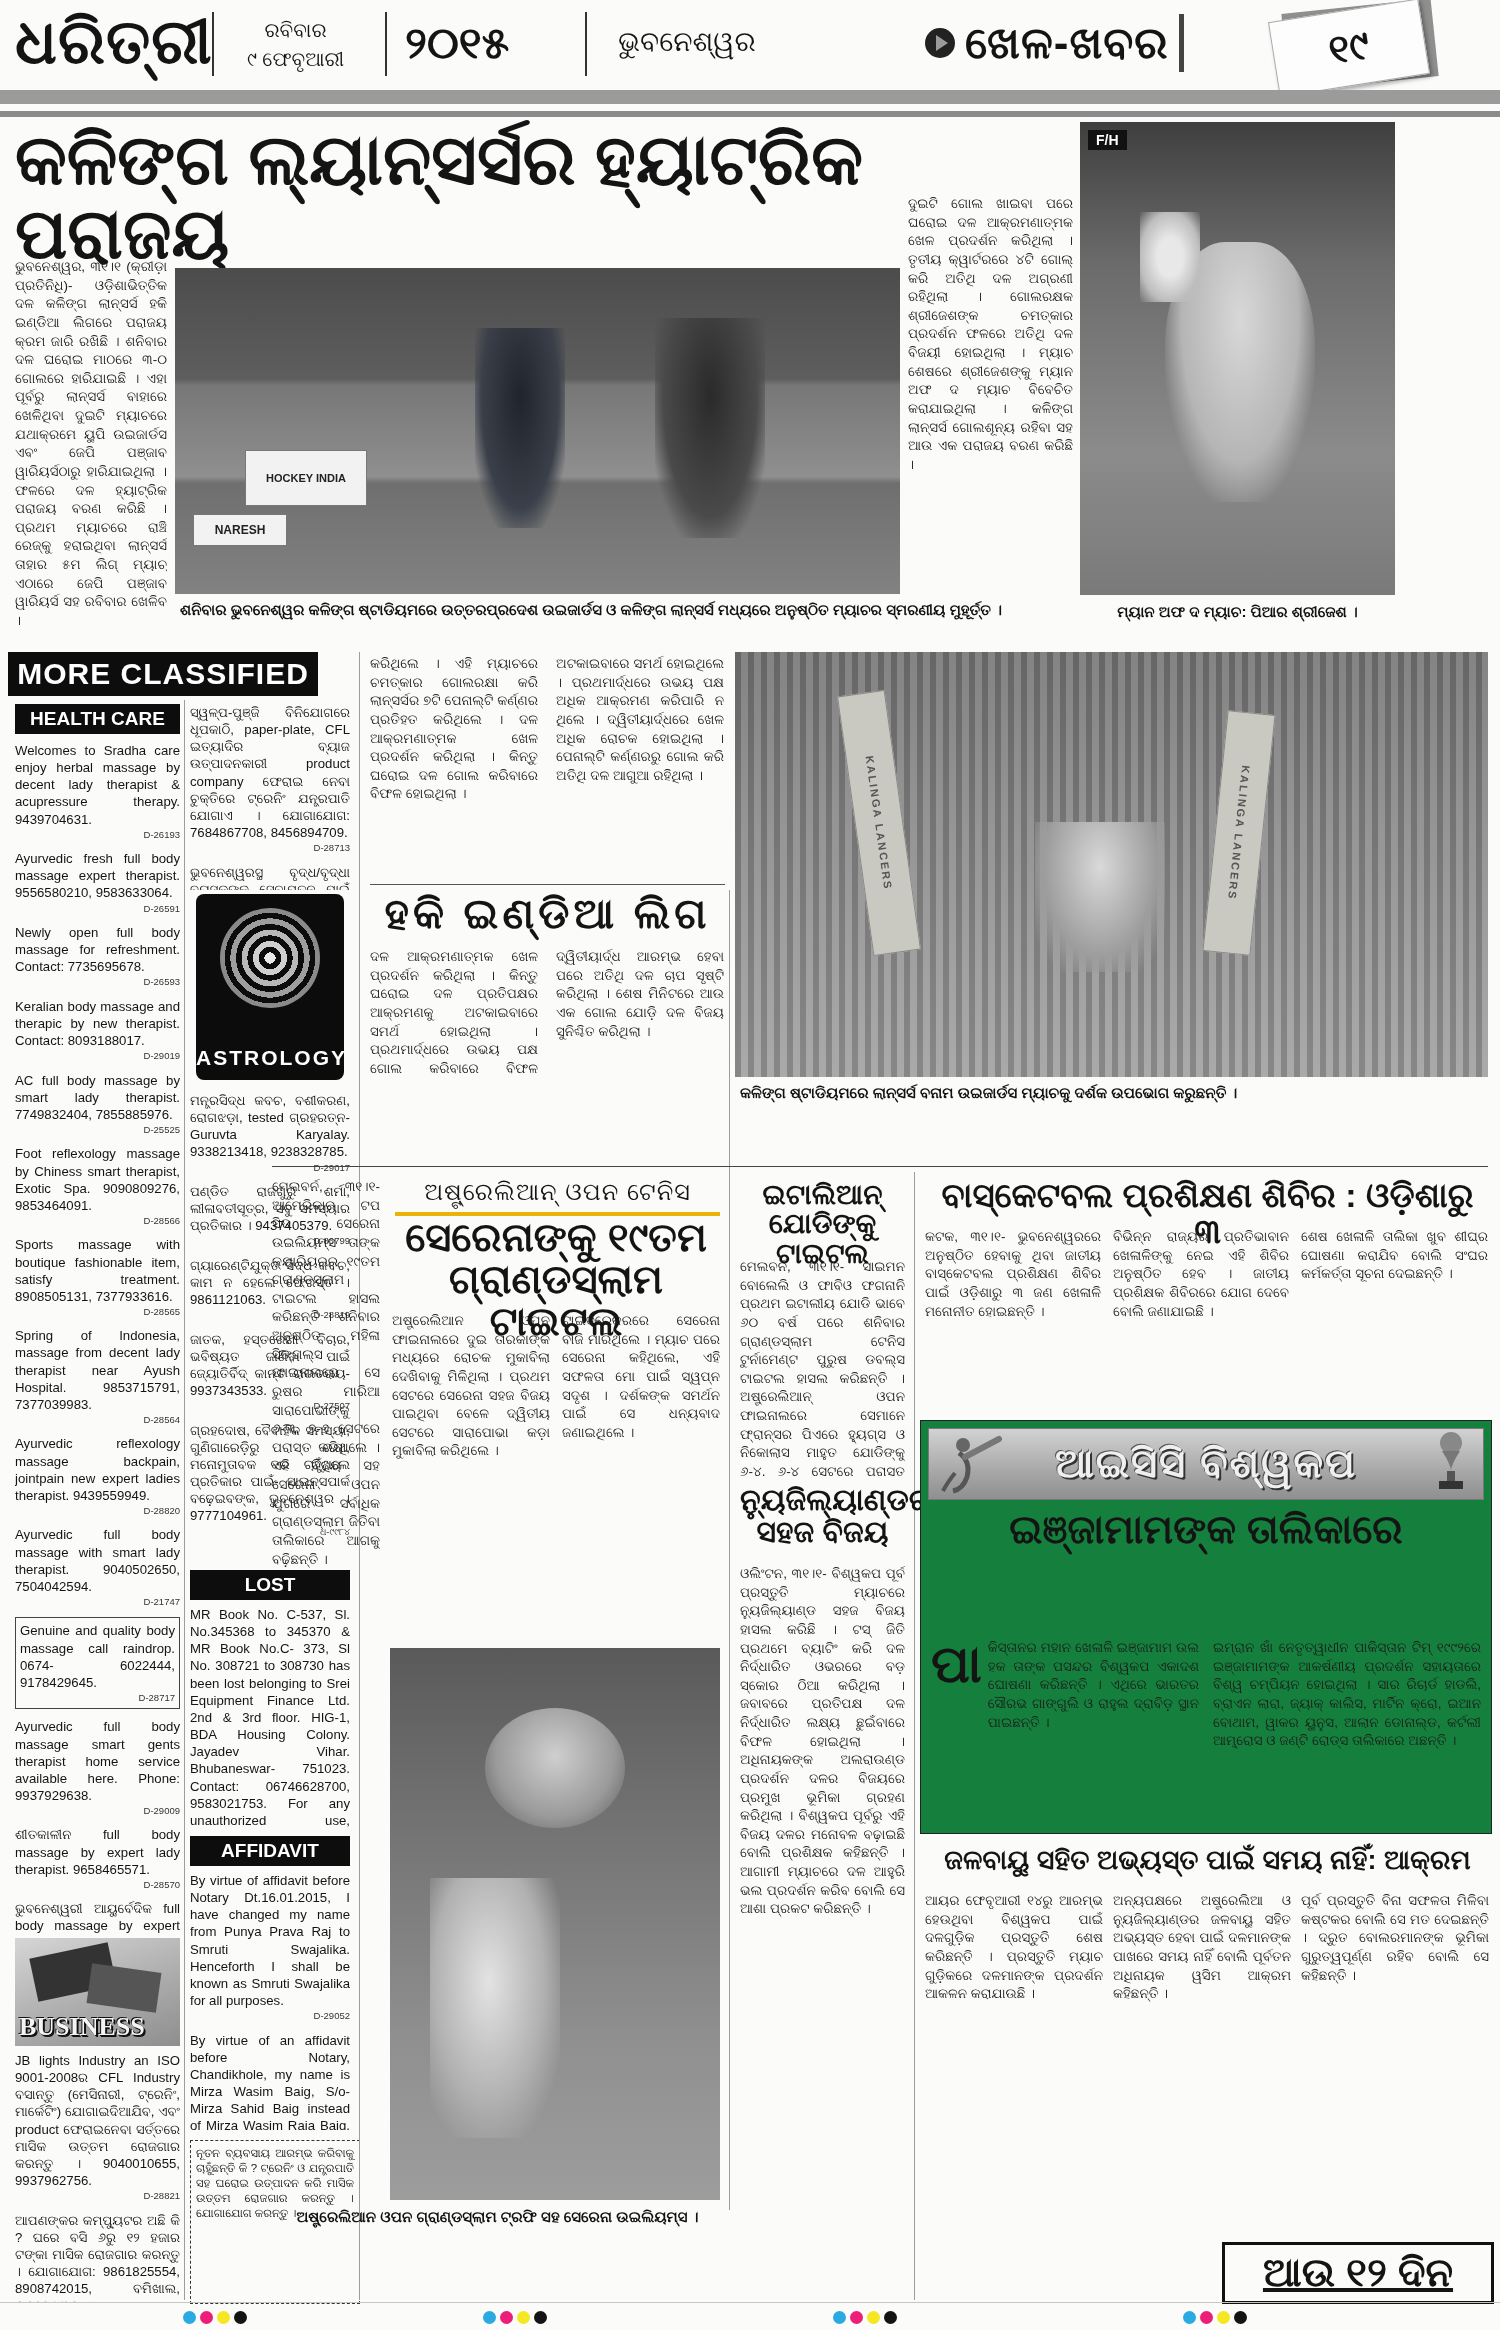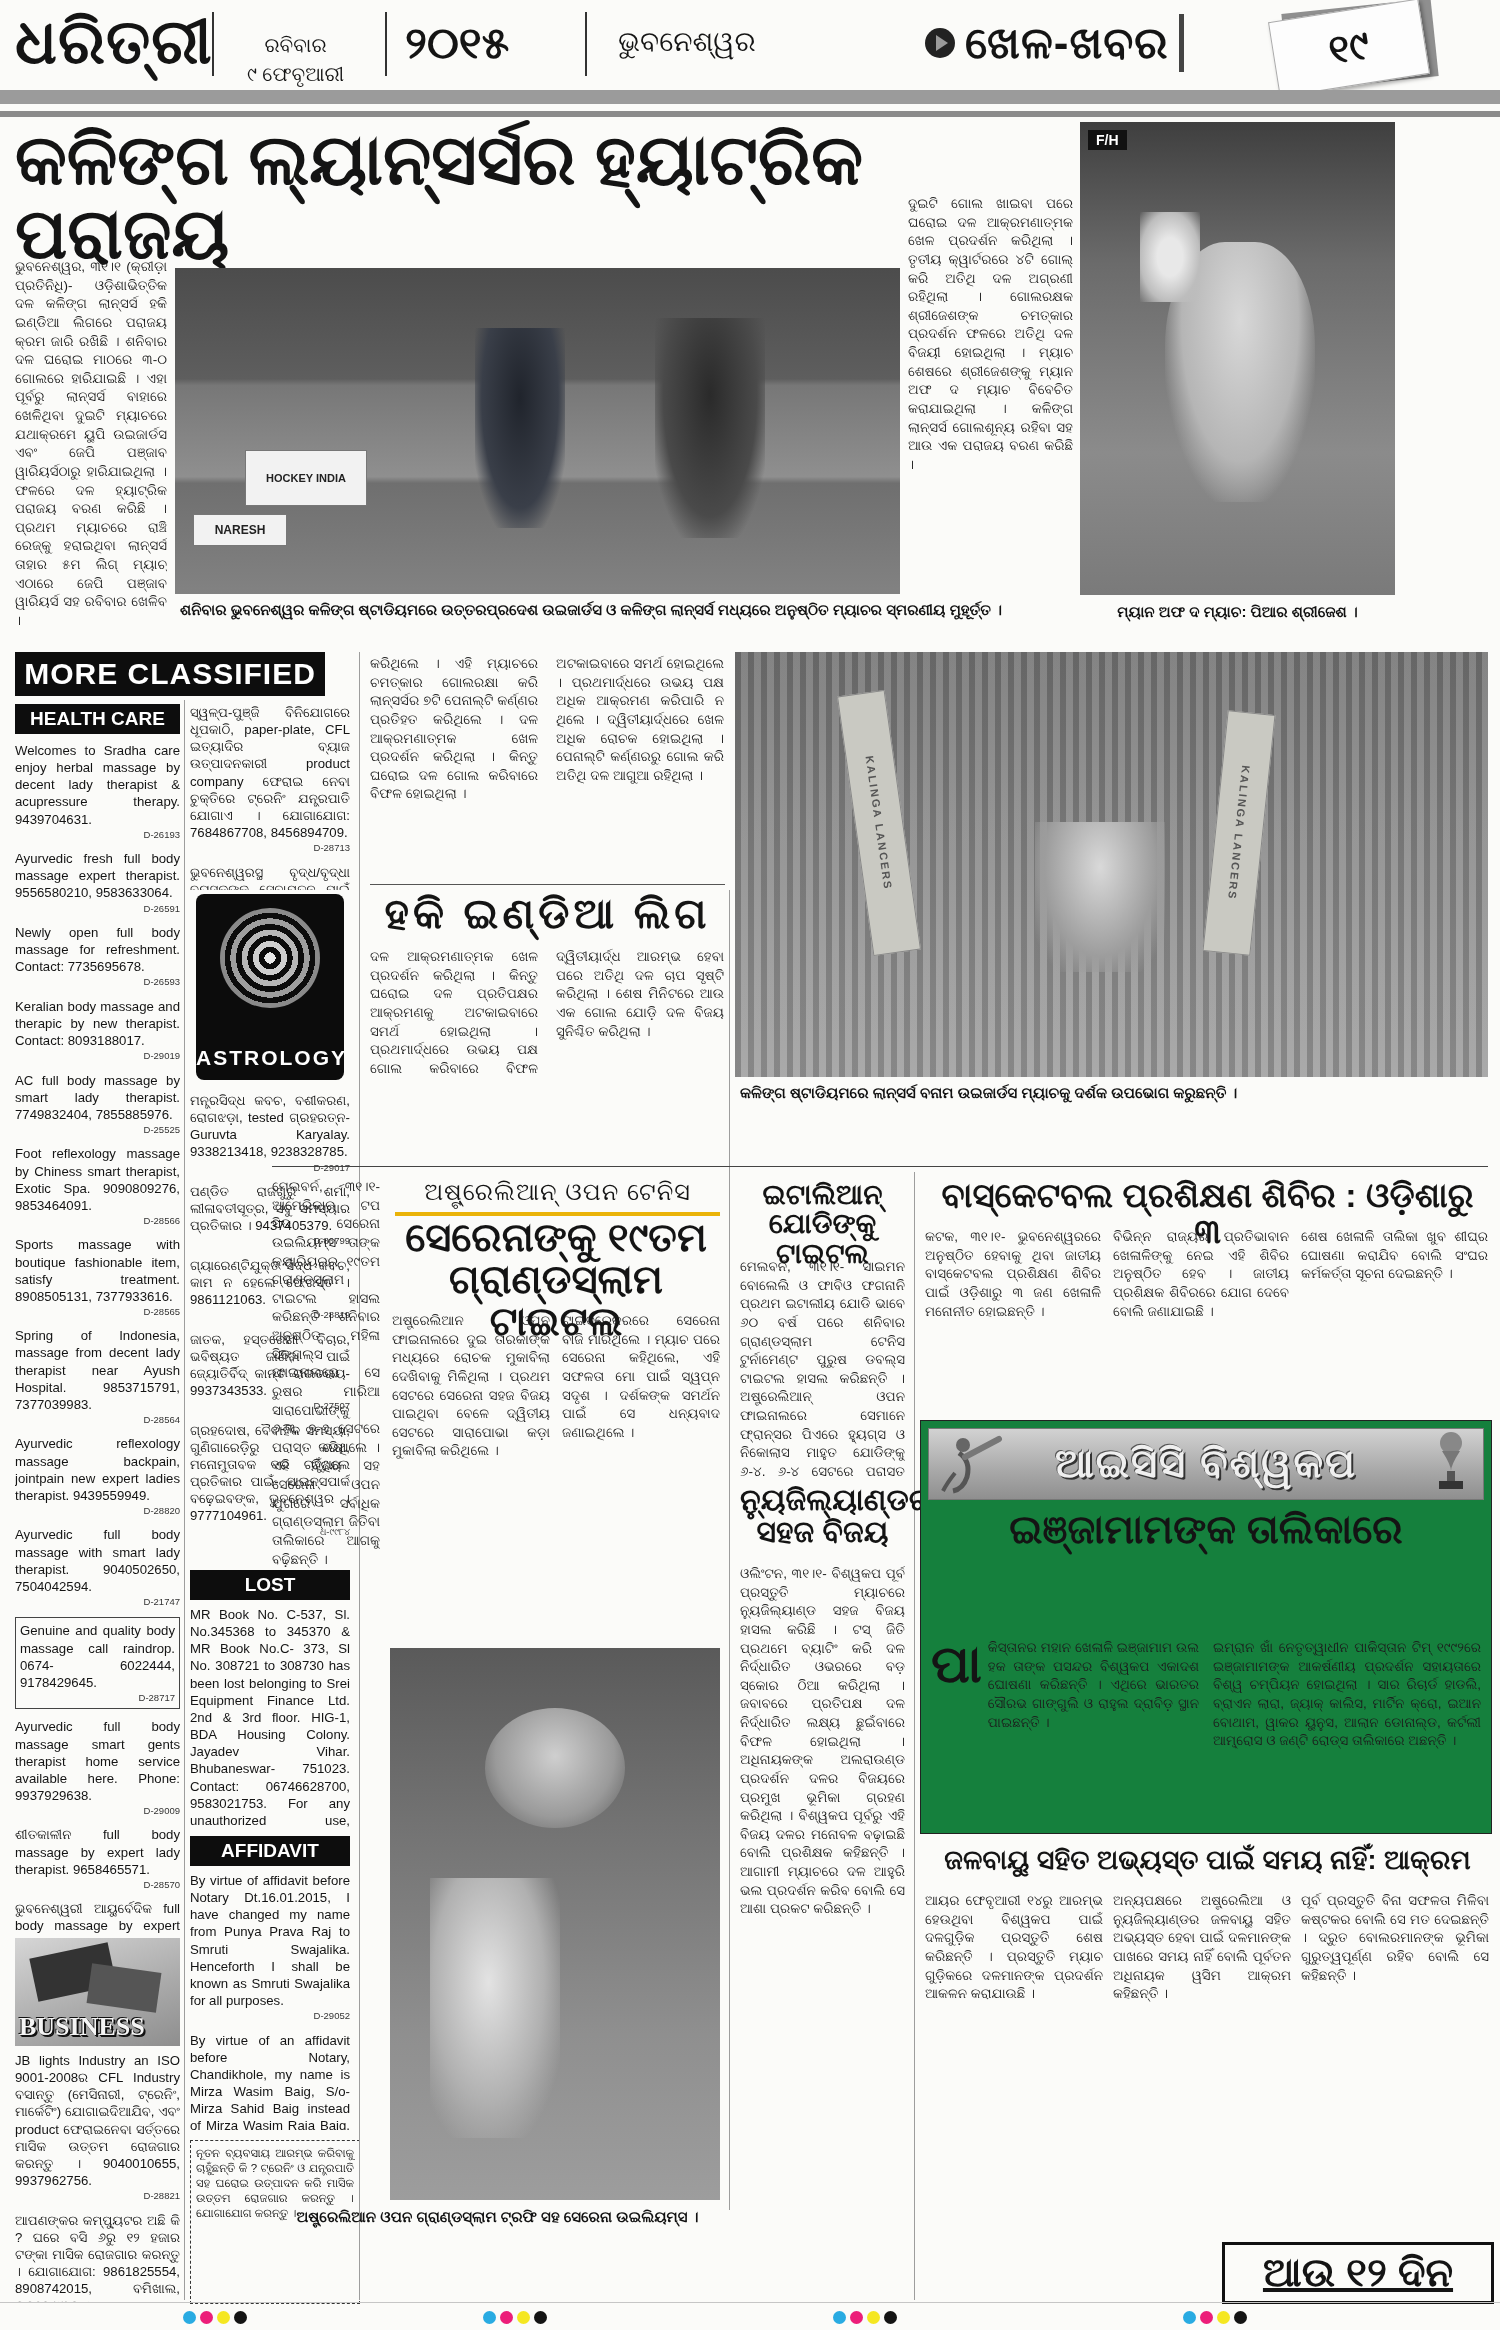--- a/index.html
+++ b/index.html
@@ -24,21 +24,21 @@
   .regdot{width:13px;height:13px;border-radius:50%;display:inline-block;margin-right:4px;}
   .banner-strip{position:absolute;background:#c9c9c2;color:#555;font-weight:bold;display:flex;align-items:center;justify-content:center;letter-spacing:2px;border:1px solid #888;}
 </style>
 </head>
 <body>
 
 <div class="page">
 
   <div class="abs masthead" style="left:15px;top:6px;font-size:62px;">ଧରିତ୍ରୀ</div>
   <div class="abs rule-v" style="left:212px;top:12px;height:64px;background:#333;width:2px;"></div>
-  <div class="abs" style="left:228px;top:31px;width:135px;text-align:center;font-size:20px;line-height:1.45;">
+  <div class="abs" style="left:228px;top:16px;width:135px;text-align:center;font-size:20px;line-height:1.45;">
     <div>ରବିବାର</div>
     <div>୯ ଫେବୃଆରୀ</div>
   </div>
   <div class="abs rule-v" style="left:385px;top:12px;height:64px;background:#333;width:2px;"></div>
   <div class="abs" style="left:405px;top:18px;font-size:44px;font-weight:bold;">୨୦୧୫</div>
   <div class="abs rule-v" style="left:585px;top:12px;height:64px;background:#333;width:2px;"></div>
   <div class="abs" style="left:618px;top:26px;font-size:28px;">ଭୁବନେଶ୍ୱର</div>
 
   <div class="abs" style="left:925px;top:14px;display:flex;align-items:center;gap:10px;">
     <span style="width:30px;height:30px;border-radius:50%;background:#222;display:inline-flex;align-items:center;justify-content:center;">
@@ -84,21 +84,21 @@
 
   <div class="abs photo" style="left:735px;top:652px;width:753px;height:425px;background:
       repeating-linear-gradient(90deg, rgba(0,0,0,.18) 0 6px, rgba(255,255,255,.06) 6px 13px),
       linear-gradient(180deg,#7c7c7c 0%,#909090 45%,#a5a5a5 100%);">
     <div class="banner-strip" style="left:120px;top:40px;width:46px;height:260px;transform:rotate(-8deg);writing-mode:vertical-rl;font-size:11px;">KALINGA LANCERS</div>
     <div class="banner-strip" style="left:480px;top:60px;width:46px;height:240px;transform:rotate(6deg);writing-mode:vertical-rl;font-size:11px;">KALINGA LANCERS</div>
     <div style="position:absolute;left:300px;top:170px;width:130px;height:150px;background:radial-gradient(ellipse at 50% 30%,#d9d9d9 0%,#9d9d9d 60%,transparent 85%);"></div>
   </div>
   <div class="abs caption" style="left:740px;top:1084px;width:748px;">କଳିଙ୍ଗ ଷ୍ଟାଡିୟମରେ ଲାନ୍ସର୍ସ ବନାମ ଉଇଜାର୍ଡସ ମ୍ୟାଚକୁ ଦର୍ଶକ ଉପଭୋଗ କରୁଛନ୍ତି ।</div>
 
-  <div class="abs banner-black" style="left:15px;top:652px;width:310px;height:44px;font-size:30px;letter-spacing:1px;">MORE CLASSIFIED</div>
+  <div class="abs banner-black" style="left:8px;top:652px;width:310px;height:44px;font-size:30px;letter-spacing:1px;">MORE CLASSIFIED</div>
 
   <div class="abs banner-black" style="left:15px;top:704px;width:165px;height:30px;font-size:19px;">HEALTH CARE</div>
   <div class="abs" style="left:15px;top:742px;width:165px;height:1192px;overflow:hidden;">
 
       <div class="ad">
         <span class="ad-text">Welcomes to Sradha care enjoy herbal massage by decent lady therapist &amp; acupressure therapy. 9439704631.</span>
         <span class="ad-id">D-26193</span>
       </div>
 
       <div class="ad">

